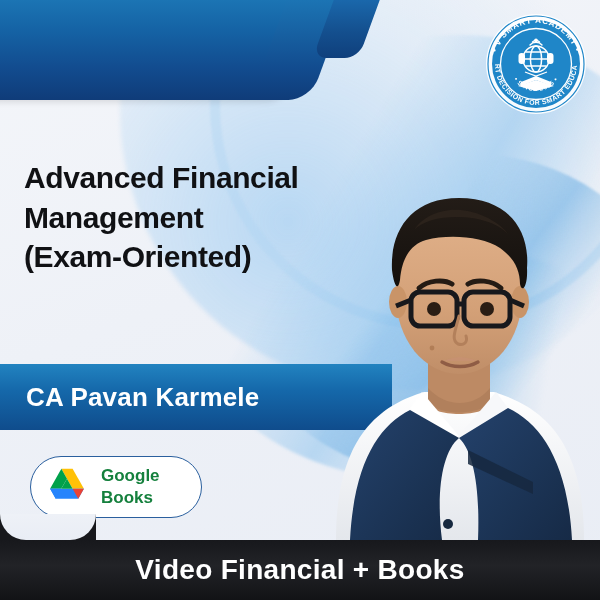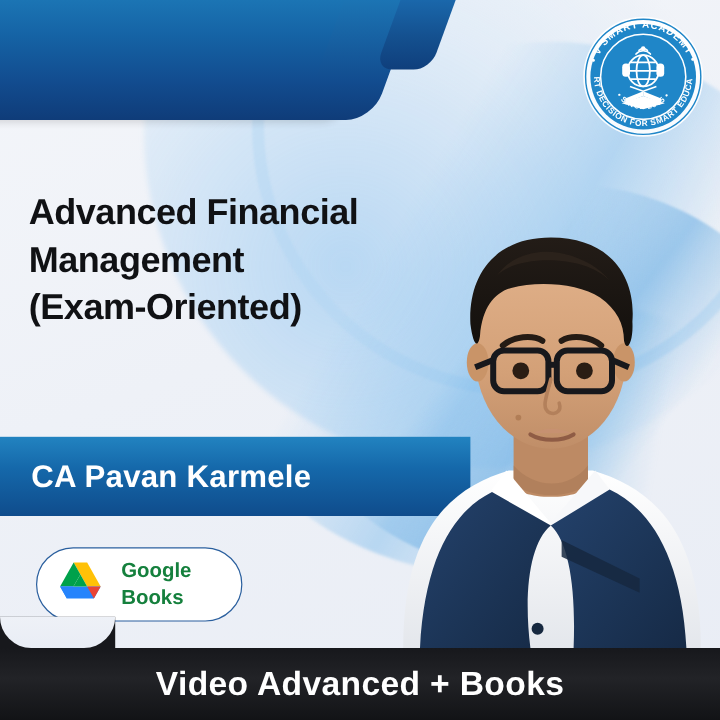--- a/index.html
+++ b/index.html
@@ -387,16 +387,16 @@
       </svg>
     </span>
     <span class="drive-text">
       <span style="display:block">Google</span>
       <span style="display:block">Books</span>
     </span>
   </div>
 
   <div class="footer-notch"></div>
   <div class="footer">
-    <span class="footer-text">Video Advanced + Books</span>
+    <span class="footer-text">Video Financial + Books</span>
   </div>
 
 </div>
 
 </body></html>

